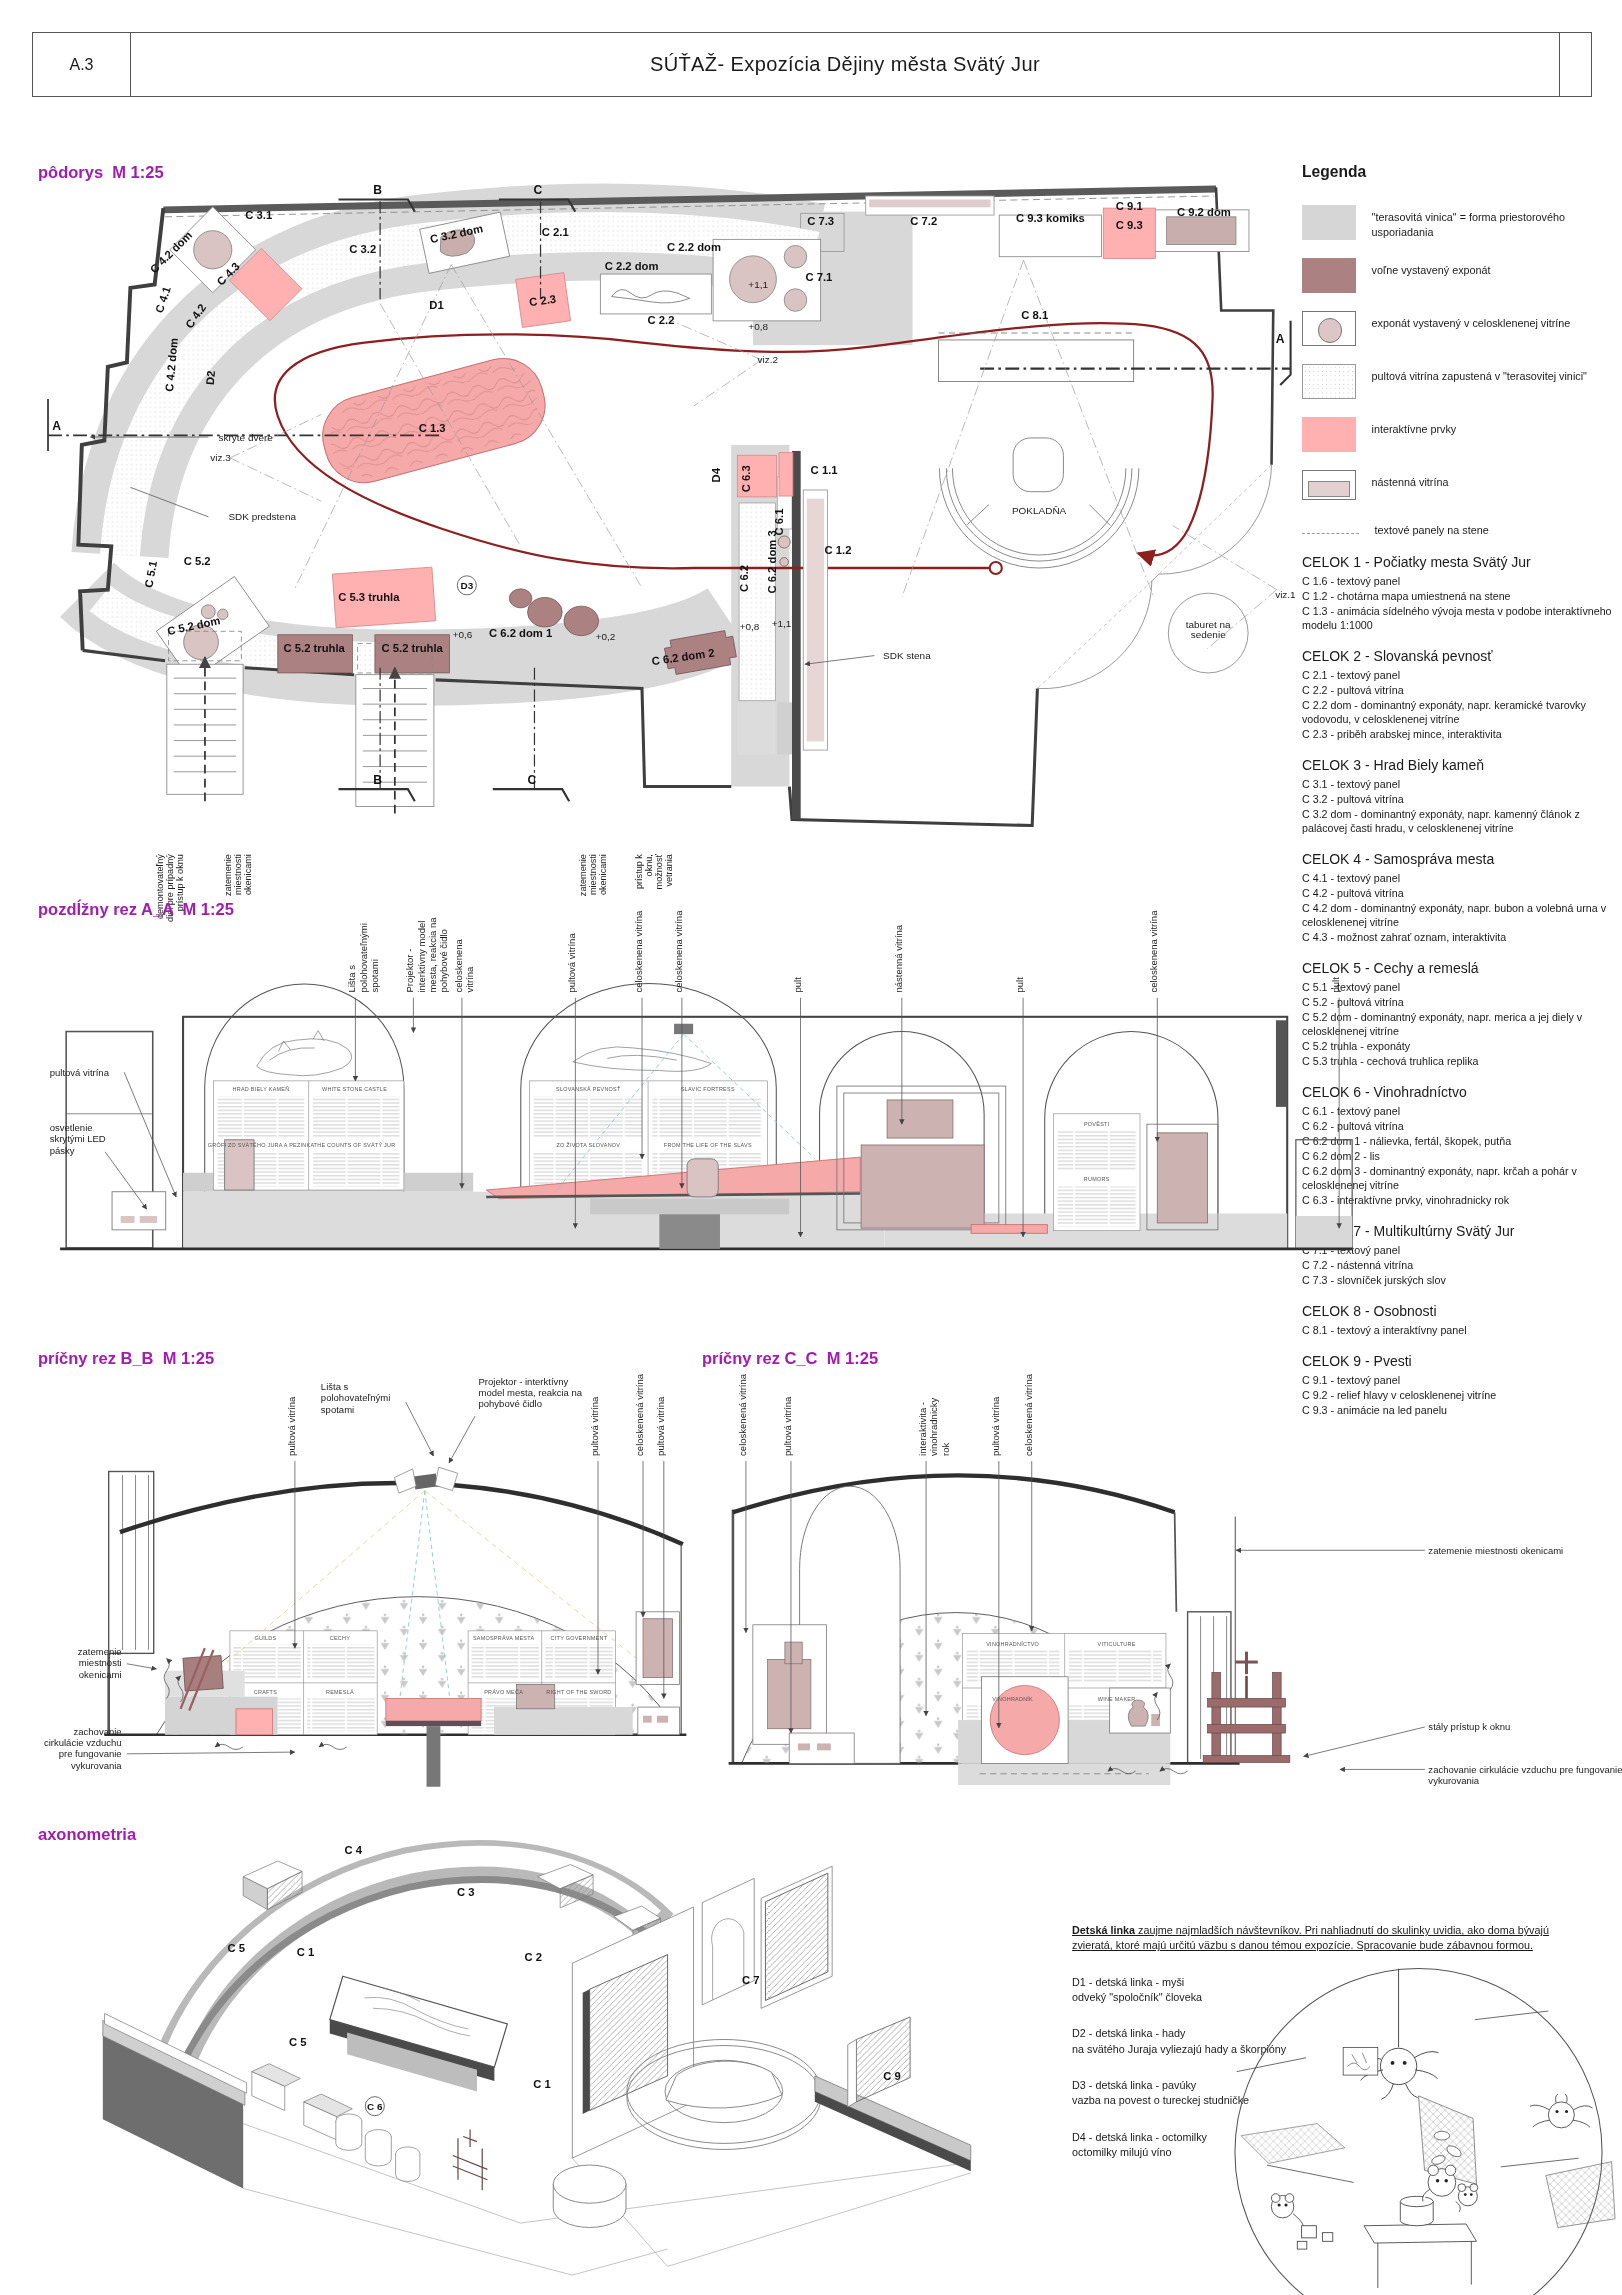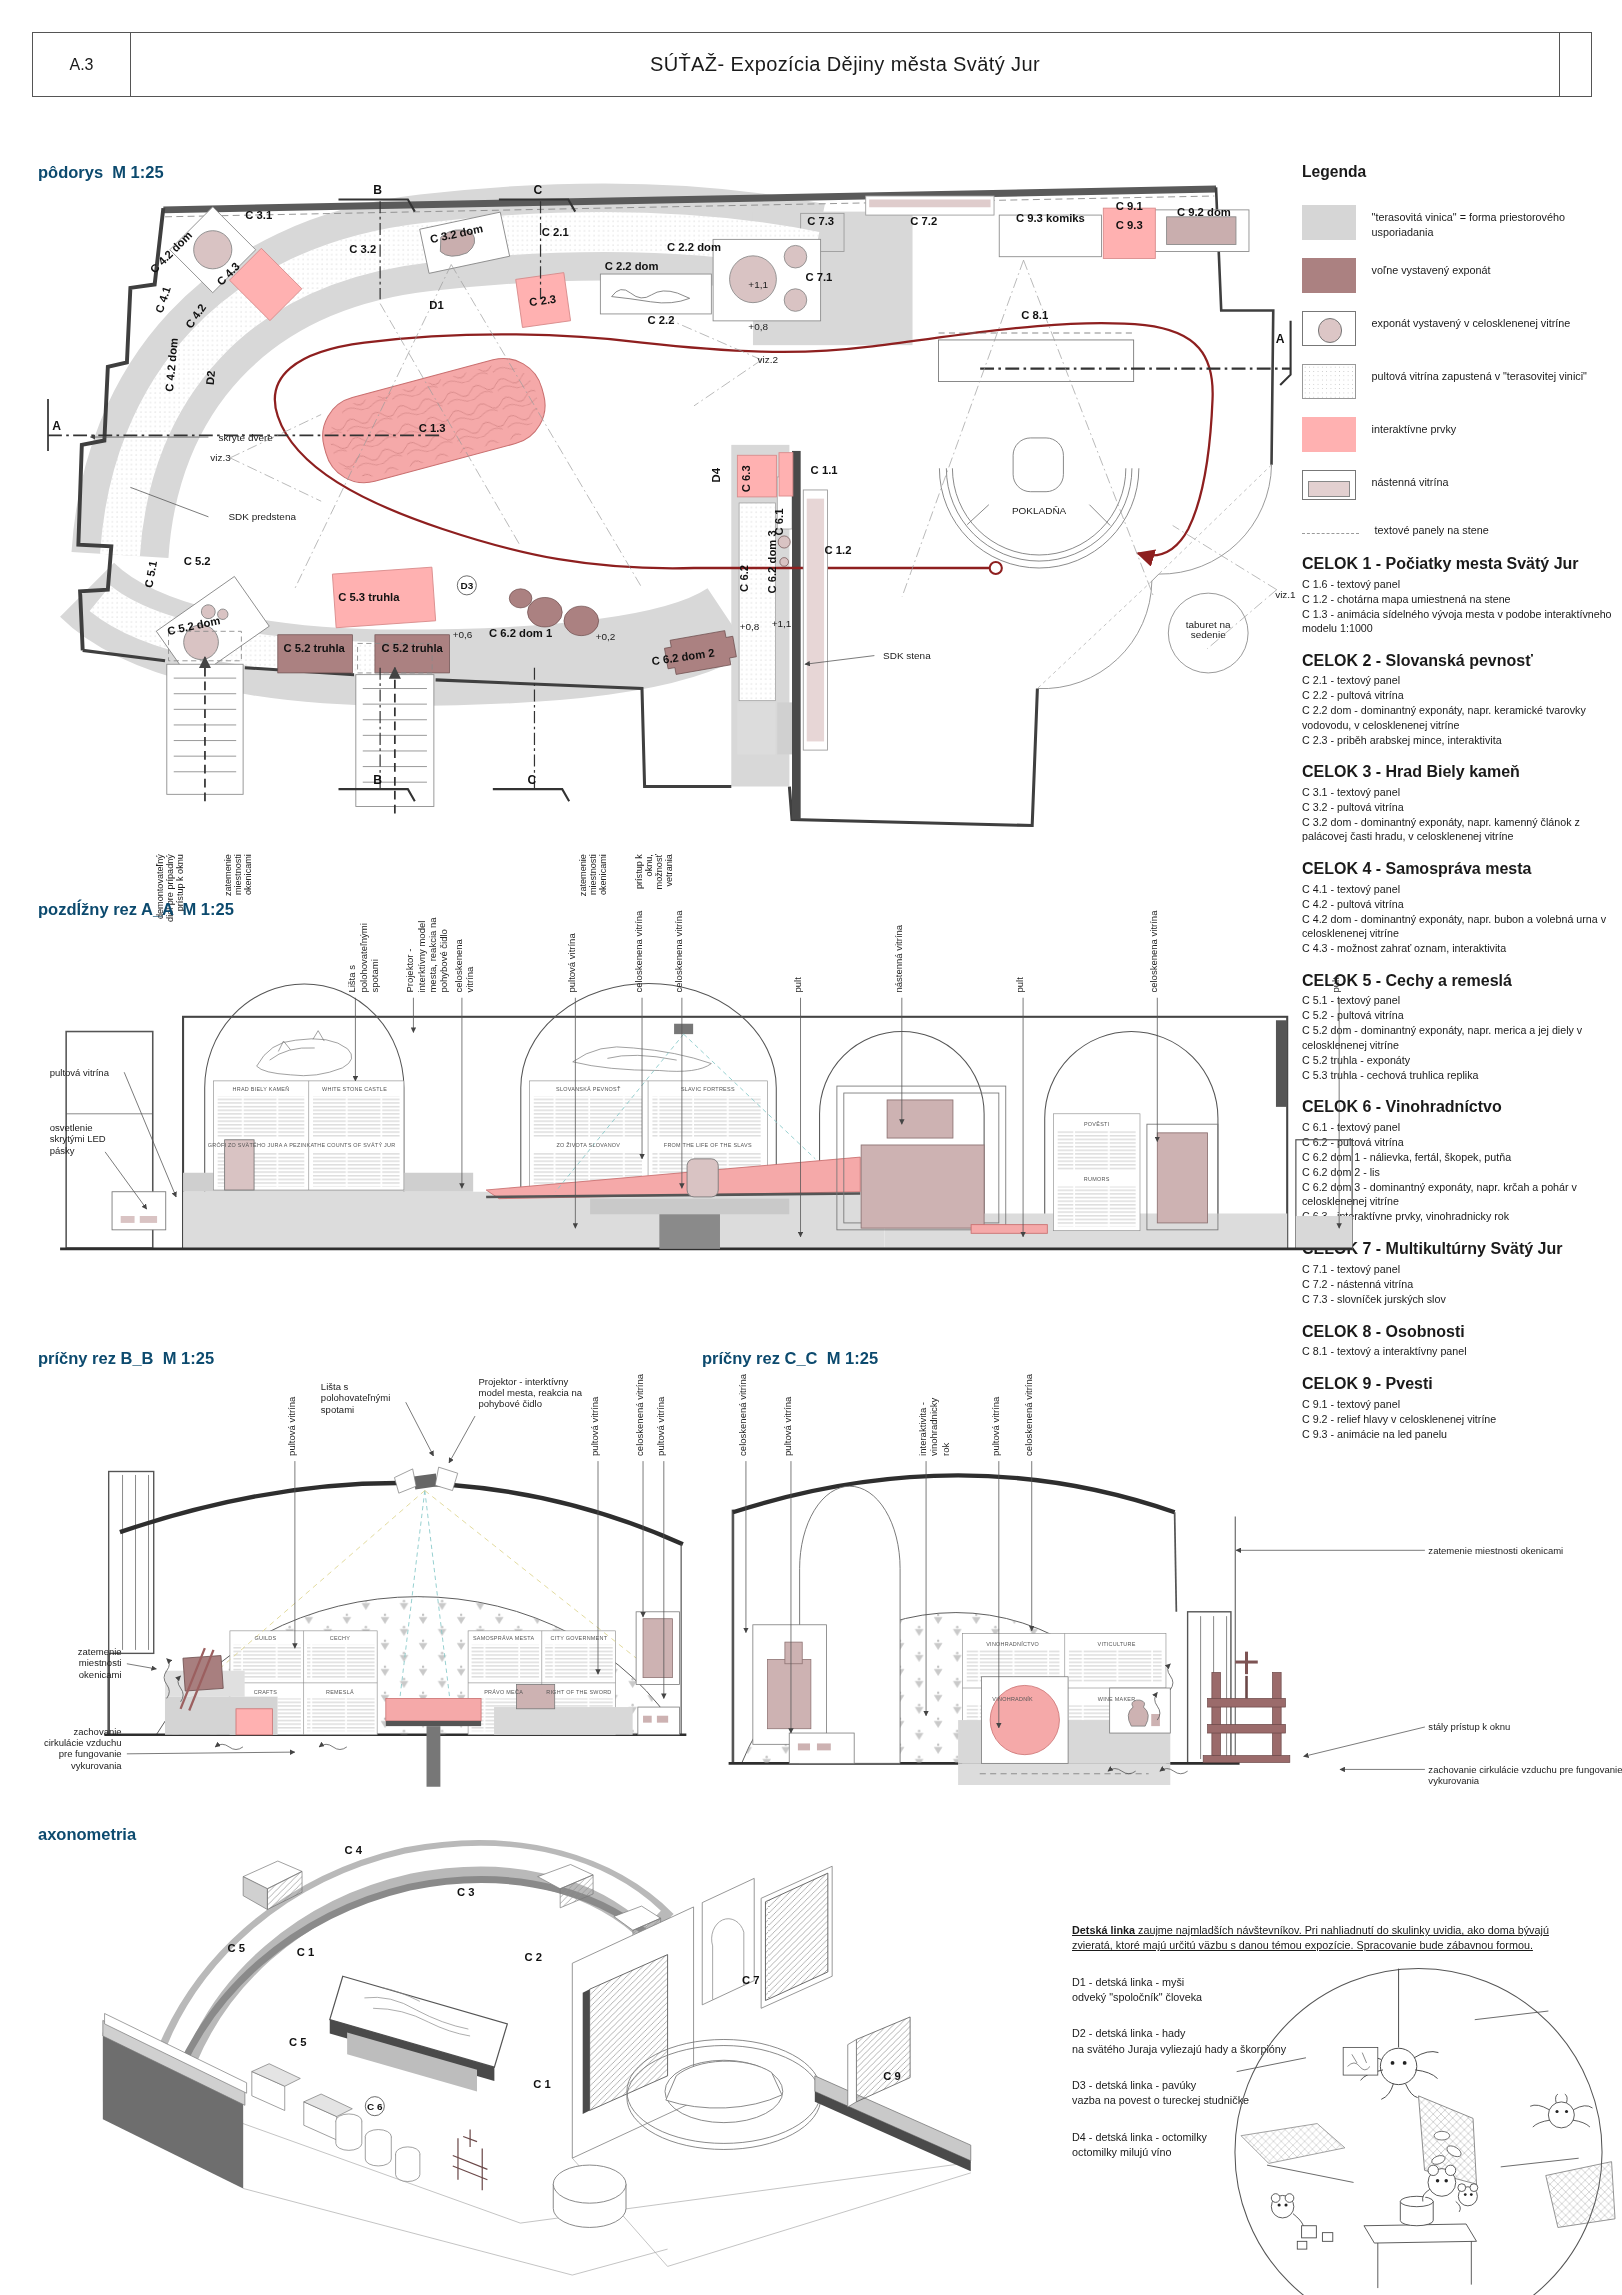--- a/index.html
+++ b/index.html
@@ -5,21 +5,21 @@
   html,body{margin:0;padding:0;background:#e8e8e8;}
   .sheet{position:relative;width:1623px;height:2295px;background:#fff;
          font-family:"Liberation Sans",sans-serif;color:#1a1a1a;overflow:hidden;margin:0 auto;}
   
   .titleblock{position:absolute;left:32px;top:32px;width:1558px;height:63px;
               border:1.7px solid #555;display:flex;}
   .tb-left{width:97px;border-right:1.3px solid #555;display:flex;align-items:center;justify-content:center;
            font-size:16px;}
   .tb-mid{flex:1;display:flex;align-items:center;justify-content:center;font-size:20px;letter-spacing:0.4px;}
   .tb-right{width:31px;border-left:1.3px solid #555;}
-  .sec-title{position:absolute;margin:0;font-size:16.5px;font-weight:700;color:#0c4a6e;white-space:pre;}
+  .sec-title{position:absolute;margin:0;font-size:16.5px;font-weight:700;color:#a21caf;white-space:pre;}
   svg{position:absolute;overflow:visible;}
   
   .legend{position:absolute;left:1302px;top:163px;width:305px;}
   .legend h3{margin:0 0 24px 0;font-size:15.6px;font-weight:700;}
   .lg-row{display:flex;gap:15.6px;margin-bottom:18px;align-items:flex-start;}
   .lg-label{font-size:10.8px;line-height:1.35;padding-top:5.2px;width:217px;}
   .sw{width:54px;height:35px;flex:none;box-sizing:border-box;}
   .sw-grey{background:#d6d6d6;}
   .sw-mauve{background:#ab8181;}
   .sw-circle{background:#fff;border:0.9px solid #777;position:relative;}
@@ -27,21 +27,21 @@
                    background:#dcc6c6;border:0.9px solid #777;}
   .sw-dotted{border:0.9px solid #999;background-image:radial-gradient(#c4c4c4 0.7px,#fff 0.8px);background-size:4.3px 4.3px;}
   .sw-pink{background:#ffb1b1;}
   .sw-wallcase{background:#fff;border:0.9px solid #777;position:relative;height:29.5px;}
   .sw-wallcase:after{content:"";position:absolute;left:5.2px;bottom:1.7px;width:40px;height:14px;
                      background:#e3d0d0;border:0.9px solid #888;}
   .sw-dash{height:0;border:none;border-top:1.7px dashed #9a9a9a;width:57px;margin-top:15.6px;}
   
   .celok{position:absolute;left:1302px;top:553px;width:312px;font-size:10.7px;line-height:1.32;}
   .celok .grp{margin-bottom:14.7px;}
-  .celok h4{margin:0 0 2.6px 0;font-size:16px;font-weight:700;}
+  .celok h4{margin:0 0 2.6px 0;font-size:14px;font-weight:400;}
   .celok div.ln{margin:0 0 0.9px 0;}
   
   .detska{position:absolute;left: 1072px;top:1923px;width:520px;font-size:10.8px;line-height:1.42;}
   .detska .intro{margin-bottom:21px;width:520px;text-decoration:underline;}
   .detska .d-item{margin-bottom:21px;width:286px;}
   
   text{font-family:"Liberation Sans",sans-serif;}
   .lbl{font-size:13px;font-weight:700;fill:#111;}
   .sm{font-size:11.5px;font-weight:400;fill:#222;}
   .smr{font-size:10.5px;font-weight:400;fill:#222;}

